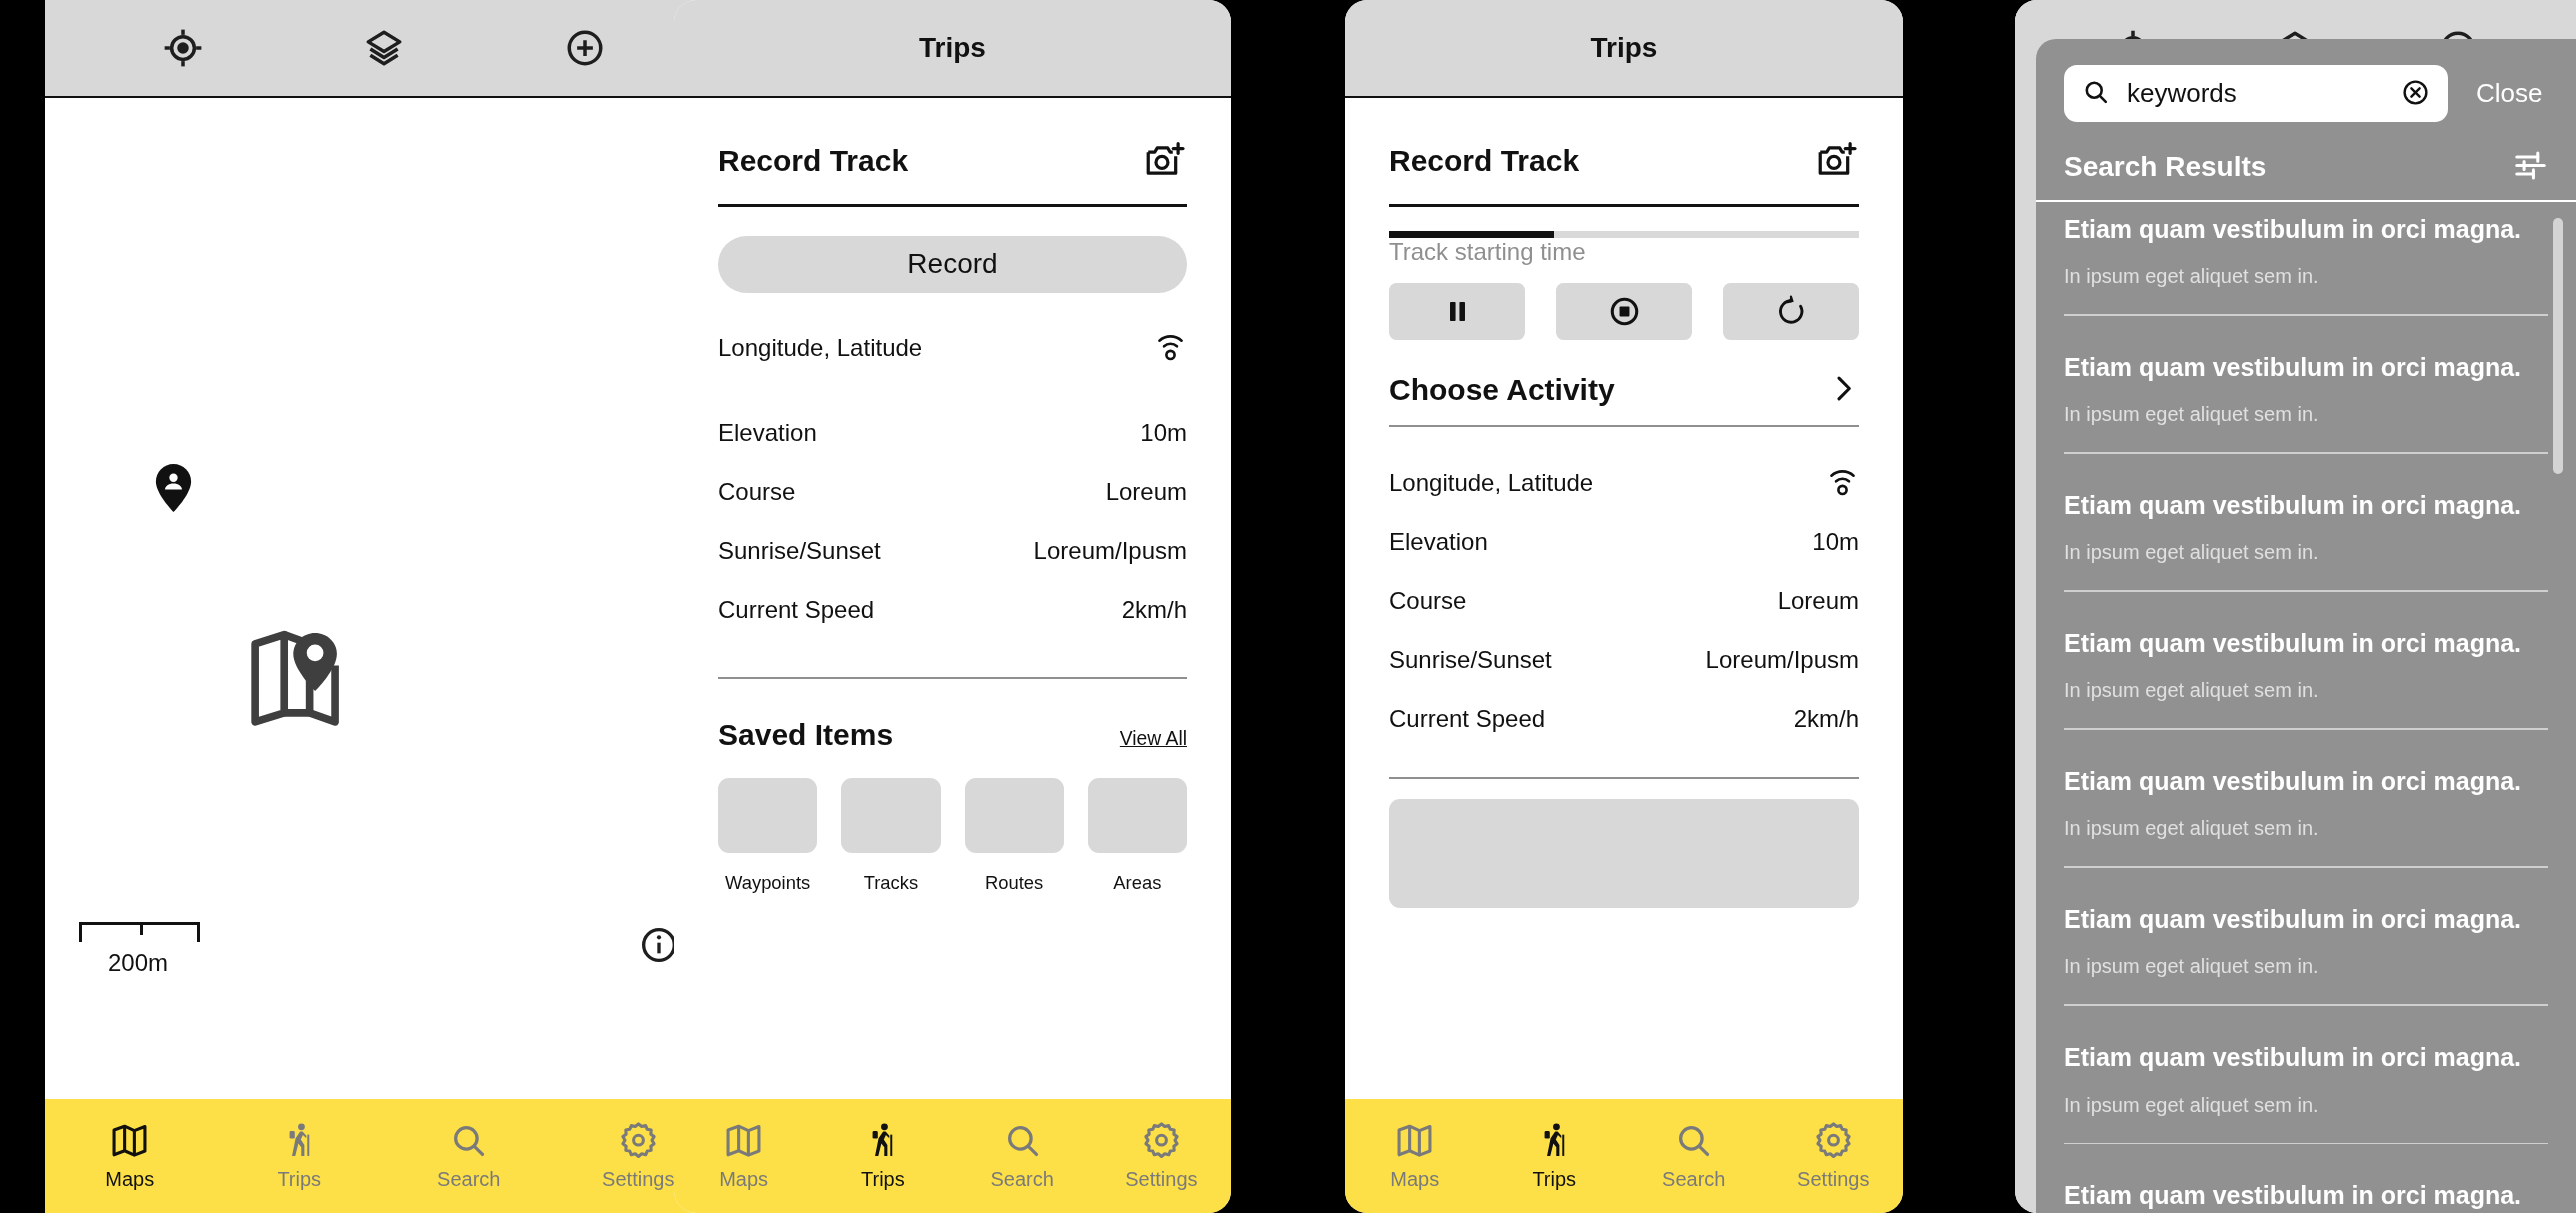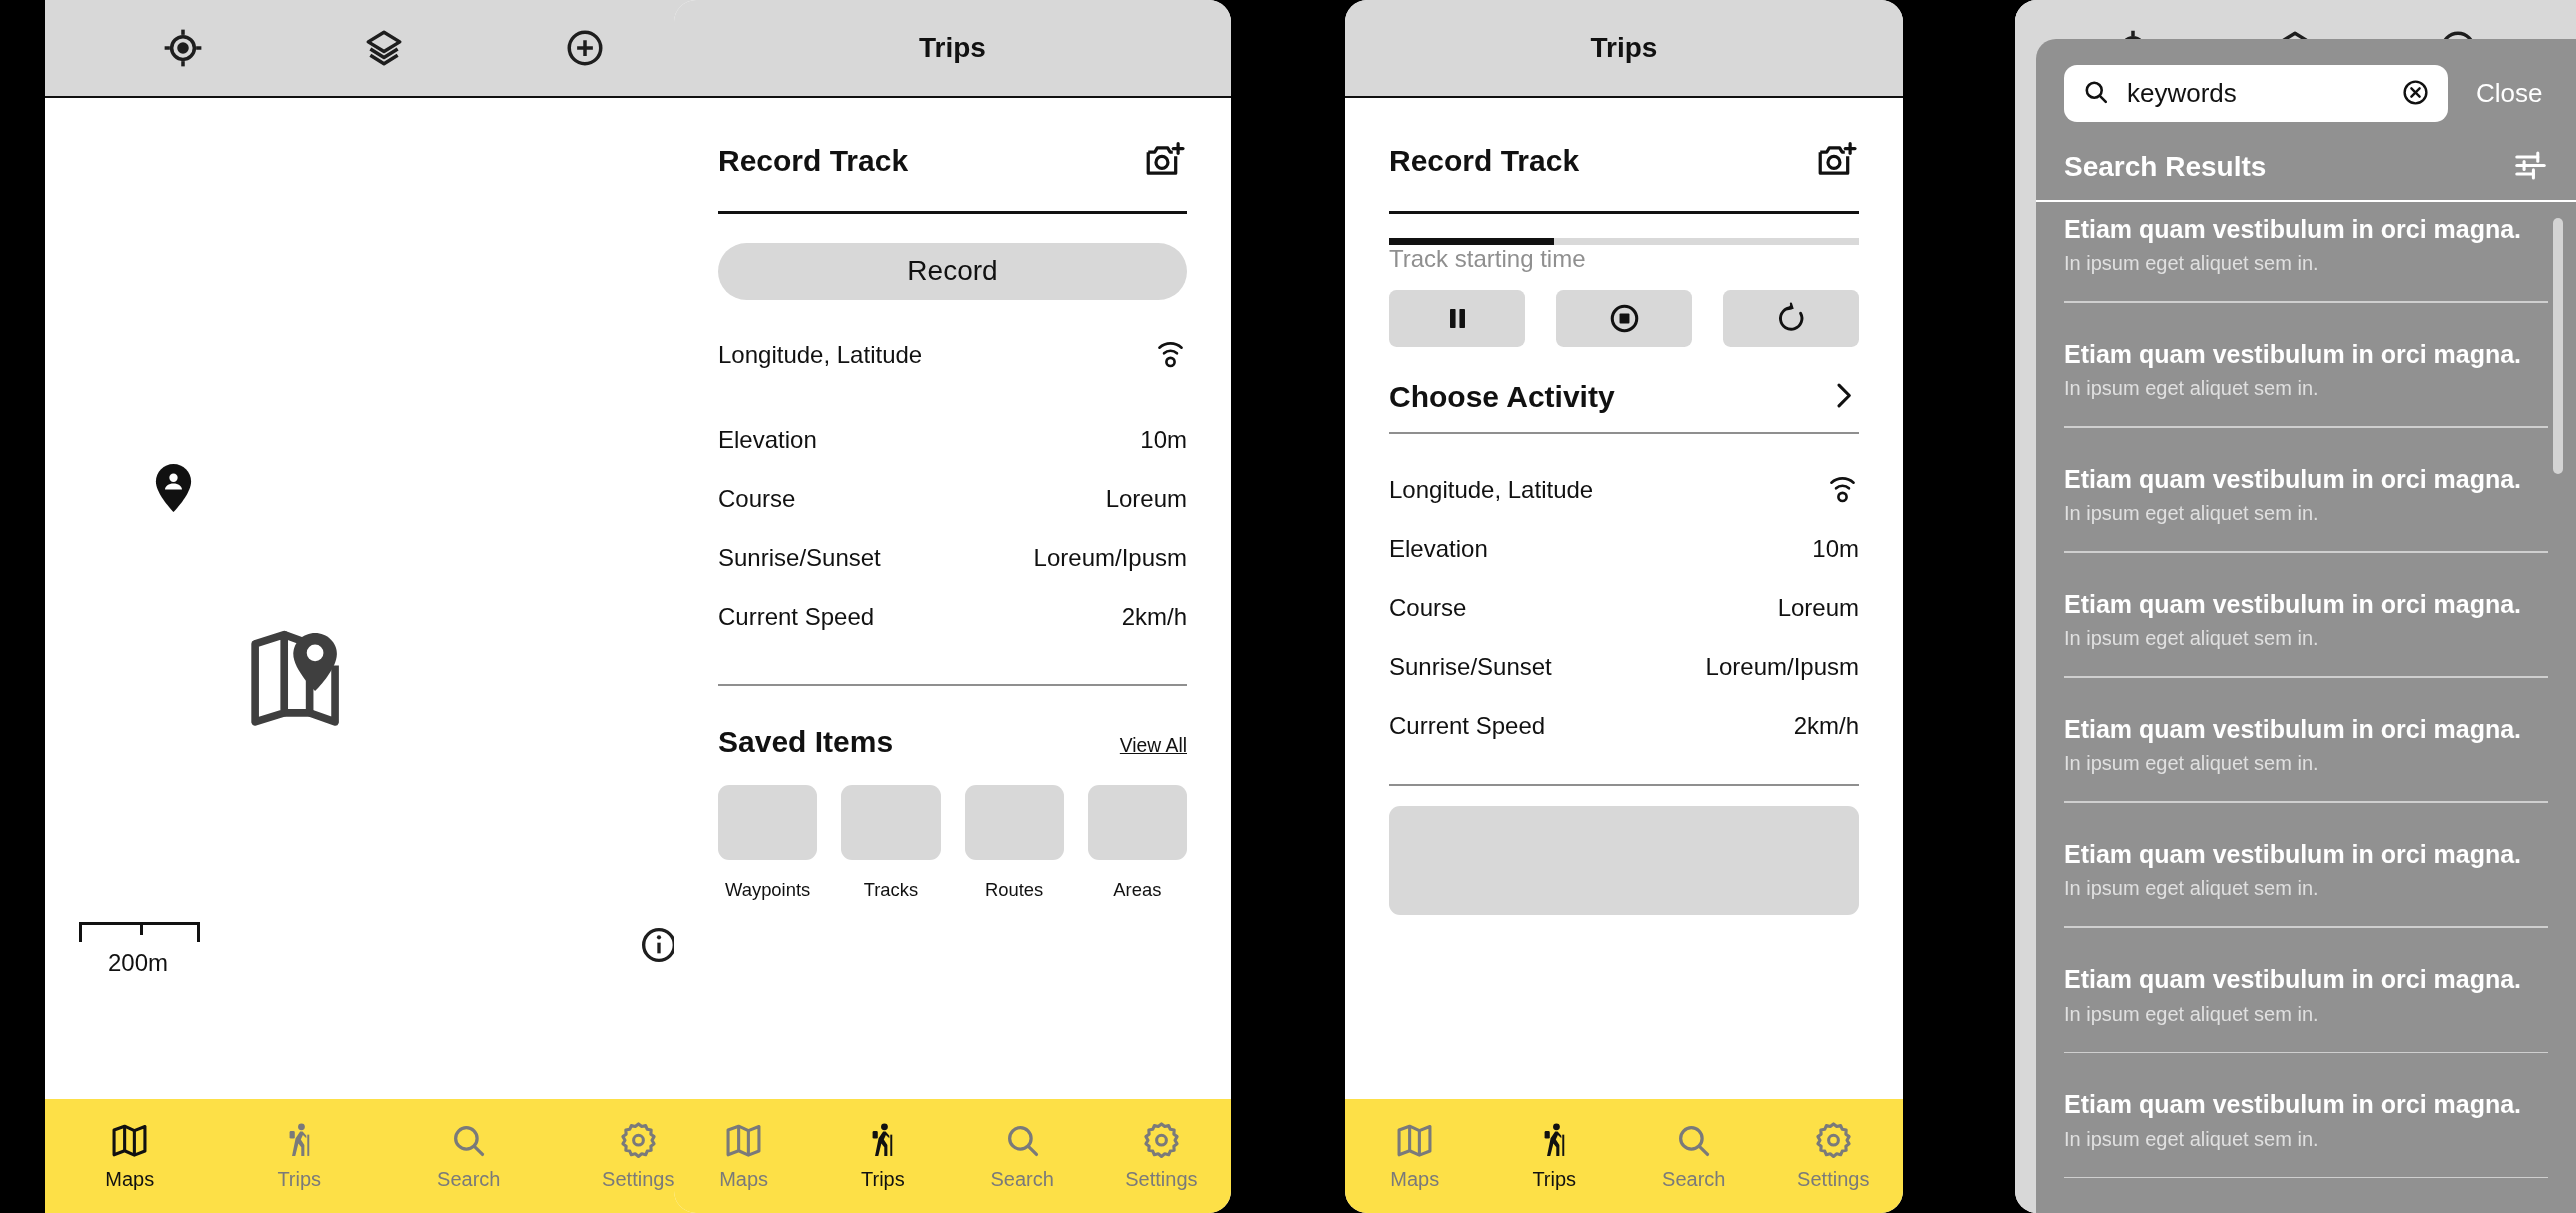--- a/index.html
+++ b/index.html
@@ -80,21 +80,21 @@
     background: #d8d8d8;
     display:flex; align-items:center; justify-content:center;
     border-bottom: 2.8px solid #111;
   }
   .navbar .ntitle { font-size: 28px; font-weight: bold; color:#111; }
 
   .content { padding: 0 44px; position: relative; height: 1001px; background:#fff; }
 
   .sec-head {
     display:flex; align-items:center; justify-content:space-between;
-    padding-top: 42px; padding-bottom: 29px;
+    padding-top: 42px; padding-bottom: 22px;
   }
   .sec-head .h-title { font-size: 30px; font-weight: bold; color:#111; }
   .rule { height: 2.8px; background:#111; }
   .rule-thin { height: 1.8px; background:#8f8f8f; }
 
   .record-btn {
     margin-top: 29px;
     height: 57px;
     background: #d8d8d8;
     border-radius: 28.5px;
@@ -164,21 +164,21 @@
     padding: 20px 28px 14.7px 28px;
     border-bottom: 2.8px solid #fff;
   }
   .srhead .srt { font-size: 28px; font-weight:bold; color:#fff; }
 
   .results { position:absolute; left:0; right:0; top: 155px; bottom:0; overflow:hidden; }
   .result {
     padding: 20px 28px 16px 28px;
   }
   .result .rtitle { font-size: 25px; font-weight:bold; color:#ffffff; line-height:1.25; }
-  .result .rsub   { font-size: 20px; color:#e0e0e0; margin-top: 7px; }
+  .result .rsub   { font-size: 20px; color:#e0e0e0; margin-top: 20px; }
   .result .rdiv   { height: 1.8px; background:#cfcfcf; margin-top: 26px; }
   .scrollthumb {
     position:absolute; right: 13px; top: 24px;
     width: 10px; height: 256px; border-radius: 5.5px; background:#d4d4d4;
   }
 </style>
 </head>
 <body>
 
 <div class="stage">

